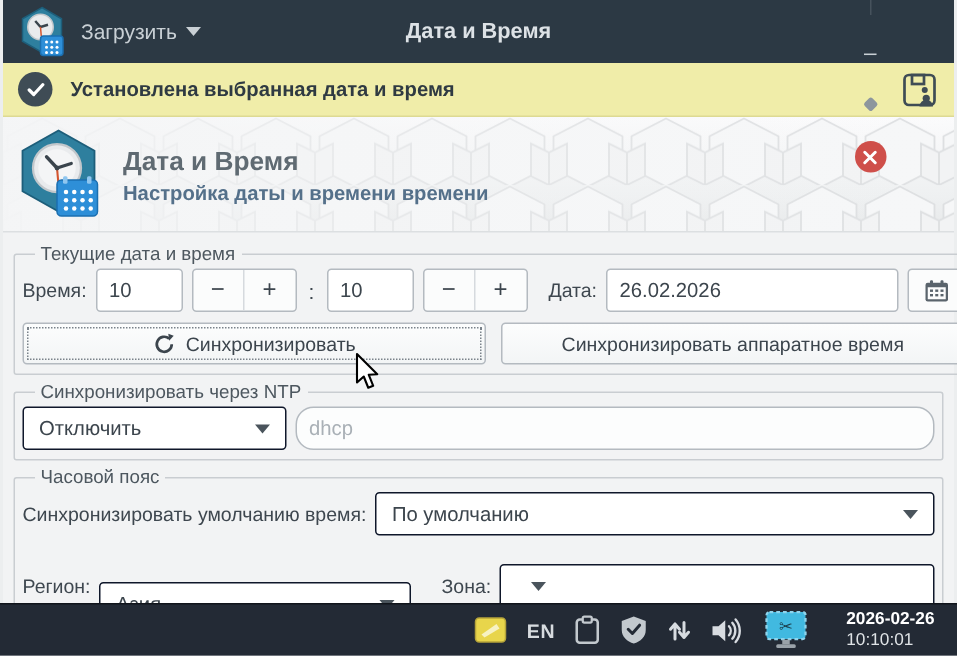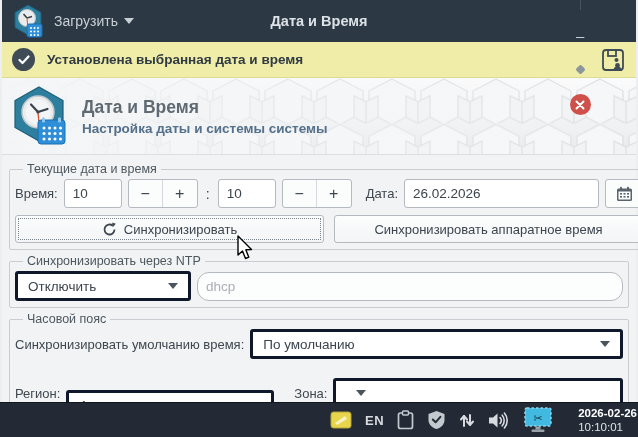--- a/index.html
+++ b/index.html
@@ -53,36 +53,36 @@
   .spin-btn { width:34px; display:flex; align-items:center; justify-content:center; font-size:16px; color:#3c454d; }
   .colon { font-size:14px; color:#3e474f; padding:0 2px; }
   .date-input { flex:1; min-width:0; }
   .icon-btn { width:38px; height:29px; border:1px solid #b4bac0; border-radius:3px; background:#fbfcfc; display:flex; align-items:center; justify-content:center; }
 
   .btn-row { margin-top:7px; display:flex; gap:10px; }
   .push-btn { height:28px; flex:1; border:1px solid #b4bac0; border-radius:3px; background:linear-gradient(180deg,#fcfdfd,#f3f5f6);
               font-size:13px; color:#3c454d; display:flex; align-items:center; justify-content:center; gap:7px; }
   .push-btn.focused { outline:1px dotted #7a828a; outline-offset:-4px; }
 
-  .select { height:29px; background:#fff; border:3px solid #0f172a; border-radius:3px; display:flex; align-items:center; padding:12px 10px; font-size:13.5px; color:#3c454d; }
+  .select { height:29px; background:#fff; border:1px solid #0f172a; border-radius:3px; display:flex; align-items:center; padding:12px 10px; font-size:13.5px; color:#3c454d; }
   .select .sel-text { flex:1; white-space:nowrap; overflow:hidden; }
   .sel-arrow { width:0; height:0; border-left:5.5px solid transparent; border-right:5.5px solid transparent; border-top:6.5px solid #4a545c; margin-left:10px; }
   .ntp-select { width:176px; flex:0 0 auto; }
   .ntp-server { flex:1; min-width:0; background:#fcfdfd; color:#a9b0b6;border-radius:12px; }
   .ntp-server::placeholder { color:#a9b0b6; opacity:1; }
   .tz-row2 { margin-top:7px; }
   .region-select { width:208px; flex:0 0 auto;margin-top:24px; }
   .zone-gap { width:8px; }
   .flex-select { flex:1; min-width:0; }
 
   .win-bottom { height:3px; background:#eff0f1; flex:0 0 auto; }
 
   
   .taskbar { position:absolute; left:0; bottom:0; width:638px; height:35px; background:#232a35; border-top:1px solid #11151c;
-             display:flex; align-items:center; justify-content:flex-end; gap:13px; padding-right:1px; }
+             display:flex; align-items:center; justify-content:flex-end; gap:13px; padding-right:15px; }
   .layout-label { color:#d7dbdf; font-size:13px; font-weight:bold; letter-spacing:.5px; }
   .tray-ico { display:flex; align-items:center; justify-content:center; }
   .dt-block { text-align:left; line-height:1.25; margin-left:12px; }
   .dt-date { color:#ffffff; font-size:11.5px; font-weight:bold; }
   .dt-time { color:#dfe3e6; font-size:11.5px; }
 
   
   .cursor { position:absolute; left:236px; top:235px; z-index:50; pointer-events:none; }
 </style>
 </head>
@@ -196,21 +196,21 @@
               <circle cx="45" cy="49.5" r="1.5"></circle>
               <circle cx="50.5" cy="49.5" r="1.5"></circle>
             <circle cx="34" cy="55" r="1.5"></circle>
               <circle cx="39.5" cy="55" r="1.5"></circle>
               <circle cx="45" cy="55" r="1.5"></circle>
               <circle cx="50.5" cy="55" r="1.5"></circle>
           </g>
         </svg>
         <div class="header-texts">
           <div class="header-title">Дата и Время</div>
-          <div class="header-subtitle">Настройка даты и системы системы</div>
+          <div class="header-subtitle">Настройка даты и времени времени</div>
         </div>
       </div>
     </div>
 
     <div class="content">
 
       <fieldset>
         <legend>Текущие дата и время</legend>
         <div class="row">
           <span class="lbl">Время:</span>

